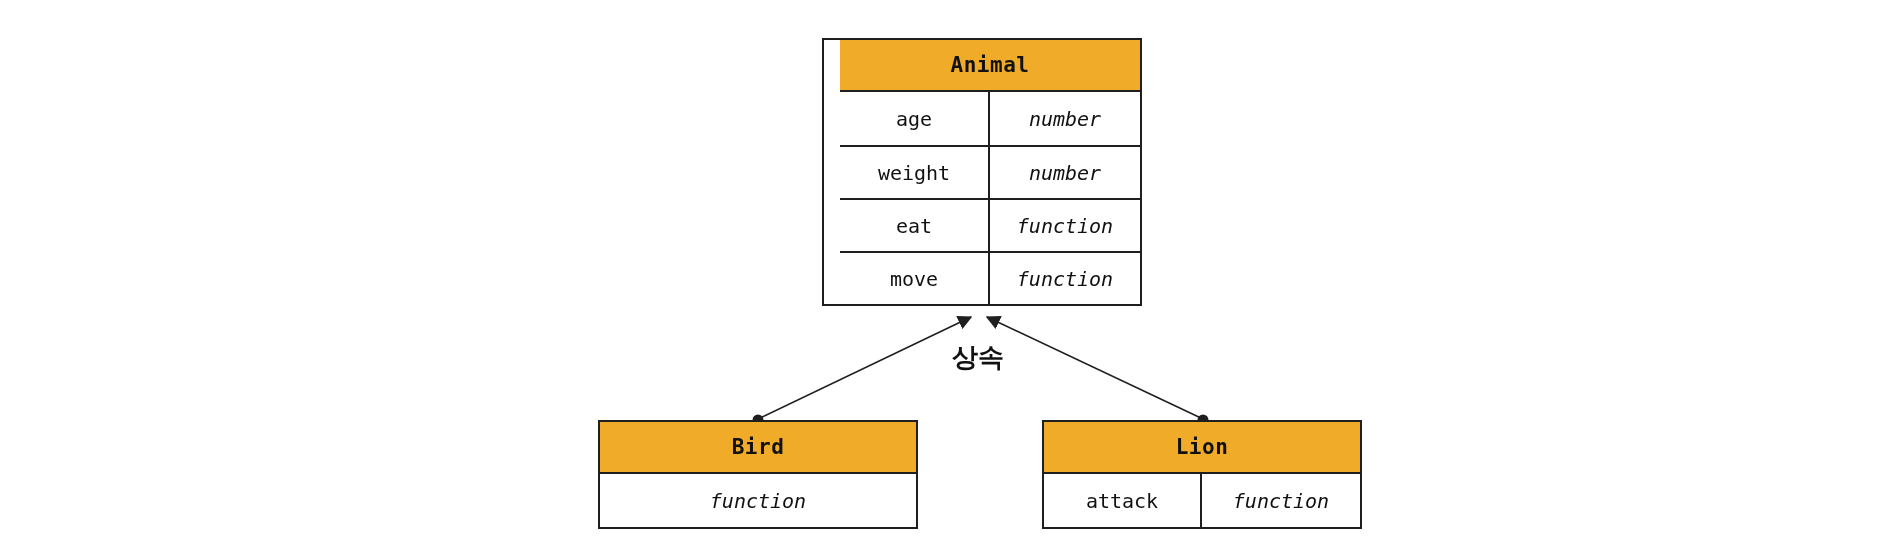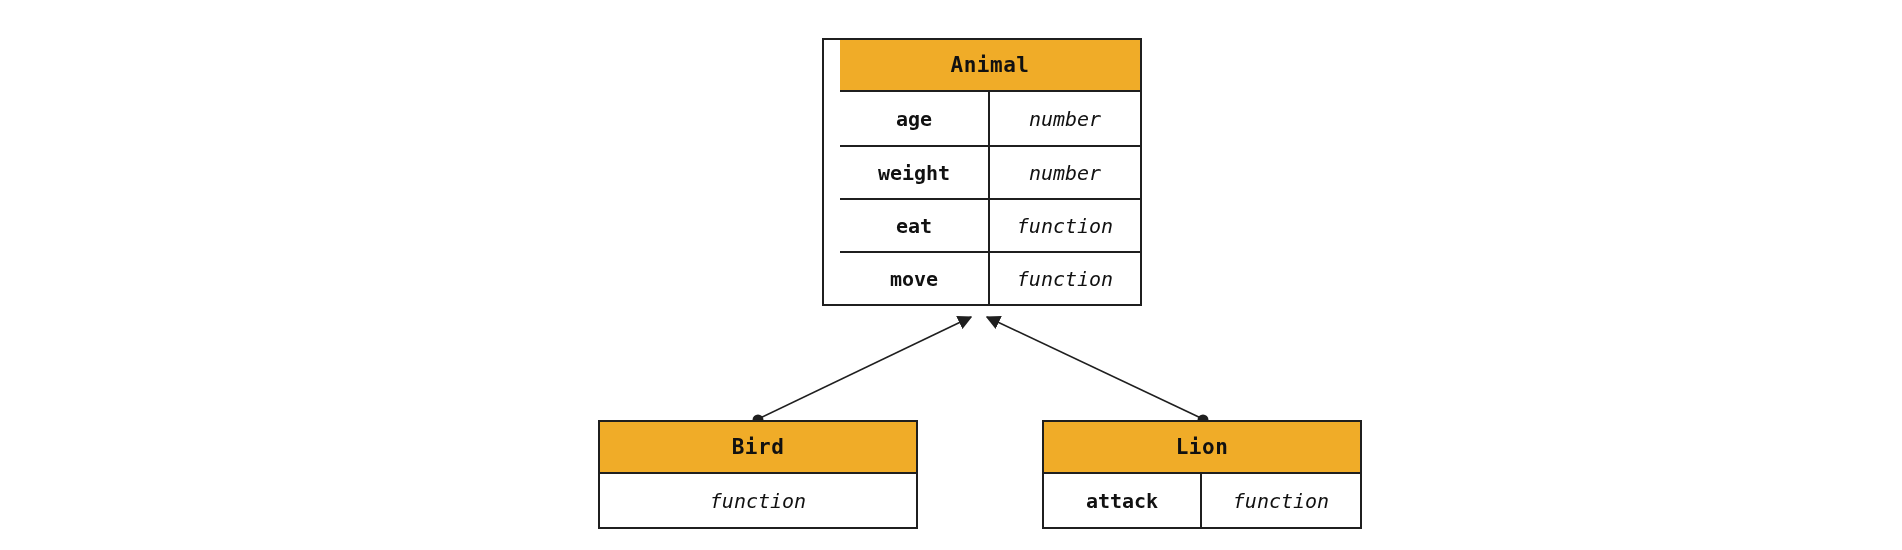--- a/index.html
+++ b/index.html
@@ -54,21 +54,20 @@
   }
   .cell {
     display: flex;
     align-items: center;
     justify-content: center;
     font-size: 20px;
     flex: 1 1 50%;
   }
   .cell.prop {
     border-right: 2px solid var(--border-color);
-    font-weight: bold;
   }
   .cell.type {
     font-style: italic;
   }
   .edge-label {
     position: absolute;
     left: 918px;
     top: 340px;
     width: 120px;
     text-align: center;
@@ -132,14 +131,15 @@
   <div class="class-table tbl-lion">
     <div class="table-header">
       <span>Lion</span>
     </div>
     <div class="table-row">
       <div class="cell prop">attack</div>
       <div class="cell type">function</div>
     </div>
   </div>
 
+  <div class="edge-label">상속</div>
 
 </div>
 
 </body></html>

